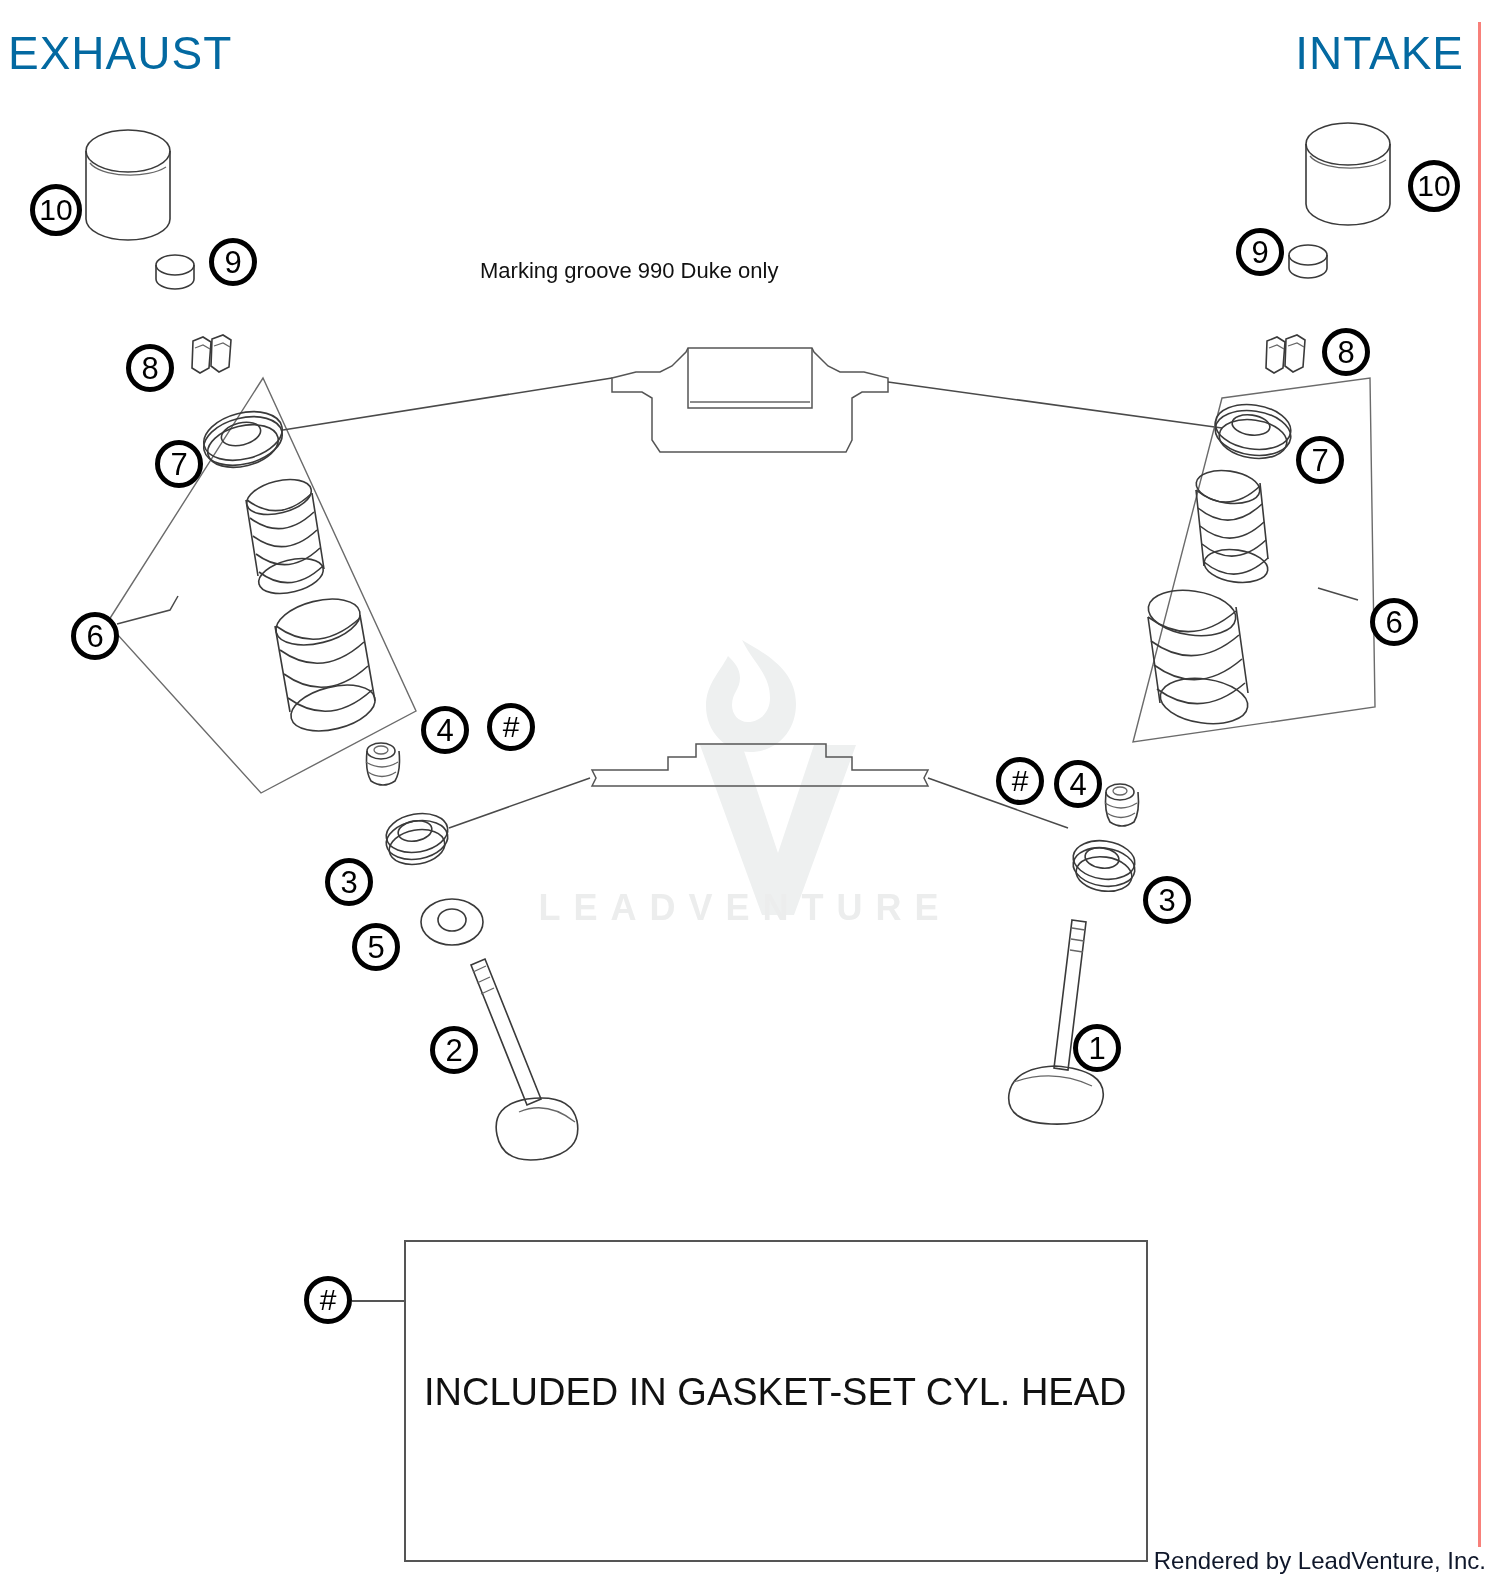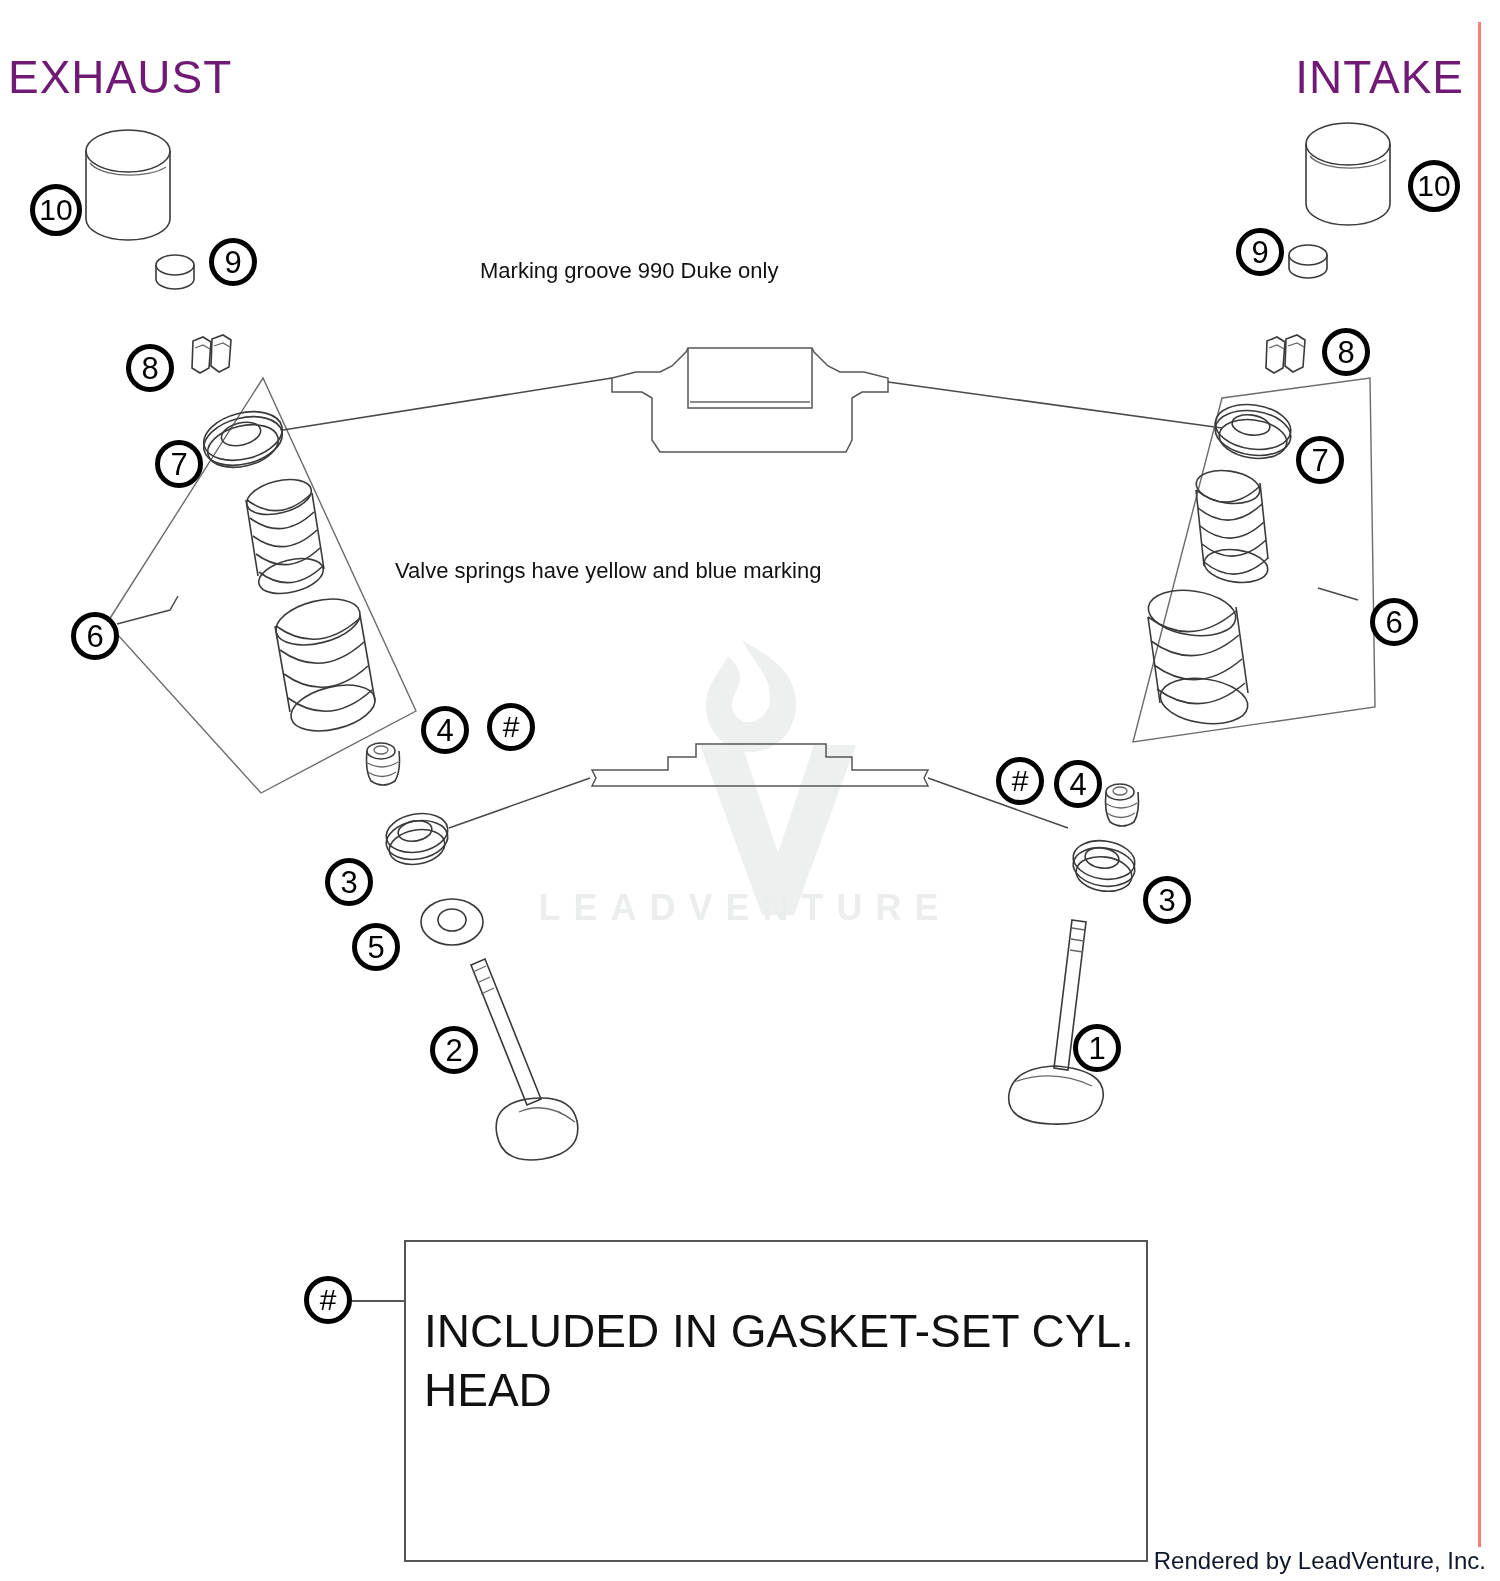--- a/index.html
+++ b/index.html
@@ -6,21 +6,21 @@
   html,body{margin:0;padding:0;background:#ffffff;}
   body{
     width:1500px;height:1581px;position:relative;overflow:hidden;
     font-family:"Liberation Sans", sans-serif;
     color:#000;
   }
   #stage{position:absolute;inset:0;}
 
   .hdr{
     position:absolute;font-size:46px;letter-spacing:1px;
-    color:#701a75;white-space:nowrap;font-weight:400;margin-top:24px;
+    color:#0369a1;white-space:nowrap;font-weight:400;
   }
   #hdr-exhaust{left:8px;top:26px;}
   #hdr-intake{right:36px;top:26px;text-align:right;}
 
   .note{
     position:absolute;font-size:22px;color:#111;white-space:nowrap;
   }
   #note-groove{left:480px;top:258px;}
   #note-springs{left:395px;top:558px;}
 
@@ -33,22 +33,22 @@
   }
   .callout.wide{width:52px;height:52px;font-size:30px;}
   .callout.hash{font-size:30px;}
 
   
   #legend-box{
     position:absolute;left:404px;top:1240px;width:744px;height:322px;
     border:2px solid #555;background:#fff;box-sizing:border-box;
   }
   #legend-text{
-    position:absolute;left:424px;top:1302px;width:720px;
-    font-size:46px;line-height:1.28;color:#111;
+    position:absolute;left:424px;top:1368px;width:720px;
+    font-size:38px;line-height:1.28;color:#111;
   }
   #legend-leader{
     position:absolute;left:352px;top:1300px;width:54px;height:2px;background:#555;
   }
   #footer-credit{
     position:absolute;right:14px;bottom:6px;font-size:24px;color:#0f172a;white-space:nowrap;
   }
   #edge-rule{
     position:absolute;right:19px;top:22px;width:3px;height:1525px;background:#f8807a;
   }
@@ -244,21 +244,20 @@
       <path class="ln" d="M1055 1066 q-42 2 -46 28 q-4 28 42 30 q48 2 52 -26 q4 -28 -48 -32z"></path>
       <path class="thin" d="M1014 1082 q40 -14 78 4"></path>
     </g>
 
   </svg>
 
   <div class="hdr" id="hdr-exhaust">EXHAUST</div>
   <div class="hdr" id="hdr-intake">INTAKE</div>
 
   <div class="note" id="note-groove">Marking groove 990 Duke only</div>
-  <div class="note" id="note-springs">Valve springs have yellow and blue marking</div>
 
   <div id="watermark">
     <div id="wm-text">LEADVENTURE</div>
   </div>
 
   <div id="callout-layer">
       <div class="callout wide" style="left: 30px; top: 184px;">10</div>
       <div class="callout" style="left: 209px; top: 238px;">9</div>
       <div class="callout" style="left: 126px; top: 344px;">8</div>
       <div class="callout" style="left: 155px; top: 440px;">7</div>

